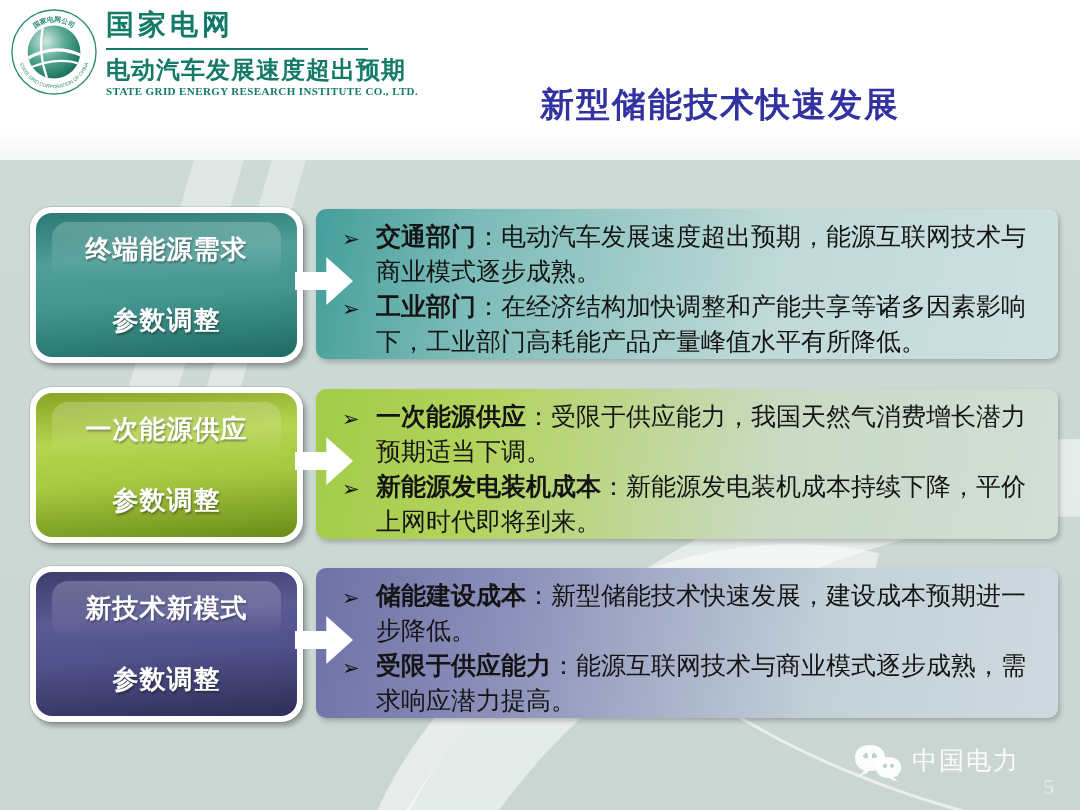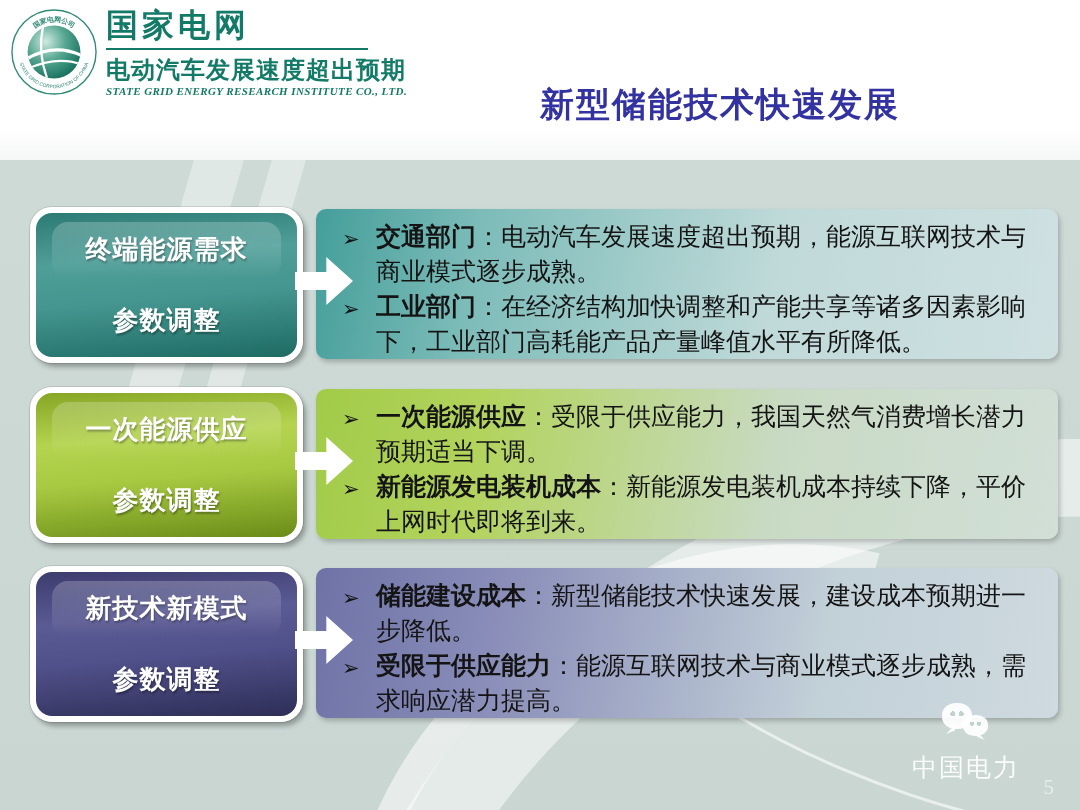--- a/index.html
+++ b/index.html
@@ -21,25 +21,25 @@
   .a3{width:1500px;height:1100px;left:430px;top:-260px;border-width:3px;
       border-color:transparent transparent rgba(255,255,255,0.6) transparent;transform:rotate(6deg);}
   .a4{width:1300px;height:900px;left:-500px;top:240px;border-width:40px;
       border-color:transparent transparent rgba(255,255,255,0.30) transparent;transform:rotate(-8deg);}
   
   .header{position:absolute;top:0;left:0;right:0;height:160px;z-index:3;
           background:linear-gradient(180deg,#ffffff 80%,#f4f7f5 100%);}
   .logo{position:absolute;left:10px;top:8px;display:flex;align-items:flex-start;}
   .emblem{width:88px;height:88px;}
   .logo-text{margin-left:8px;color:#127a67;}
-  .logo-zh{font-size:32px;font-weight:bold;letter-spacing:4px;line-height:34px;}
+  .logo-zh{font-size:28px;font-weight:bold;letter-spacing:4px;line-height:34px;}
   .logo-en{font-family:"Liberation Serif", serif;font-size:17px;font-weight:bold;letter-spacing:3px;line-height:20px;}
   .logo-divider{width:262px;height:2px;background:#127a67;margin:6px 0 6px 0;}
   .org-zh{font-size:24px;font-weight:bold;letter-spacing:1px;line-height:28px;}
-  .org-en{font-family:"Liberation Serif", serif;font-size:11px;font-weight:bold;letter-spacing:0.4px;line-height:14px;font-style:italic;}
+  .org-en{font-family:"Liberation Serif", serif;font-size:11px;font-weight:bold;letter-spacing:0.4px;line-height:14px;}
   .title{position:absolute;left:400px;right:40px;top:82px;margin:0;text-align:center;
          font-size:34px;font-weight:bold;color:#3232a0;letter-spacing:2px;}
   
   .row{position:absolute;left:0;width:100%;height:156px;z-index:2;}
   .row1{top:207px;} .row2{top:387px;} .row3{top:566px;}
   .label-box{
     position:absolute;left:30px;top:0;width:261px;height:calc(100% - 12px);
     border:6px solid #fff;border-radius:22px;
     box-shadow:3px 4px 5px rgba(0,0,0,0.30), 0 0 0 1px rgba(0,0,0,0.10);
     display:flex;flex-direction:column;justify-content:center;align-items:center;gap:36px;
@@ -59,22 +59,22 @@
     box-shadow:2px 3px 5px rgba(0,0,0,0.22);
     padding:10px 16px 6px 26px;color:#141414;
   }
   .row1 .content-box{background:linear-gradient(100deg,#449e9a 0%,#7dbcb9 22%,#c0dad9 62%,#cfe0e1 100%);}
   .row2 .content-box{background:linear-gradient(100deg,#a2cb49 0%,#b2d35c 22%,#c9dac4 62%,#d1dfd7 100%);}
   .row3 .content-box{background:linear-gradient(100deg,#6e72a6 0%,#8a8eb9 25%,#c2d0d8 68%,#cedadf 100%);}
   .bullet{position:relative;padding-left:34px;font-size:25px;line-height:35px;}
   .marker{position:absolute;left:0;top:2px;font-size:21px;}
   .term{font-weight:bold;}
   
-  .wechat{position:absolute;right:60px;bottom:26px;z-index:3;display:flex;align-items:center;gap:9px;
-          color:rgba(255,255,255,0.92);font-size:25px;letter-spacing:2px;flex-direction:column;}
+  .wechat{position:absolute;right:60px;bottom:26px;z-index:3;display:flex;gap:9px;
+          color:rgba(255,255,255,0.92);font-size:25px;letter-spacing:2px;}
   .wechat-icon{position:relative;width:48px;height:40px;}
   .wi-big,.wi-small{position:absolute;border-radius:46%;}
   .wi-big{left:0;top:1px;width:30px;height:26px;
     background:radial-gradient(circle 2.6px at 36% 42%,#c2d1cc 98%,transparent),
                radial-gradient(circle 2.6px at 64% 42%,#c2d1cc 98%,transparent),
                rgba(255,255,255,0.92);}
   .wi-big::after{content:"";position:absolute;left:4px;bottom:-5px;width:9px;height:9px;
     background:rgba(255,255,255,0.92);clip-path:polygon(0 100%,100% 0,100% 60%);}
   .wi-small{right:2px;top:13px;width:25px;height:21px;
     background:radial-gradient(circle 2.2px at 36% 42%,#c2d1cc 98%,transparent),

